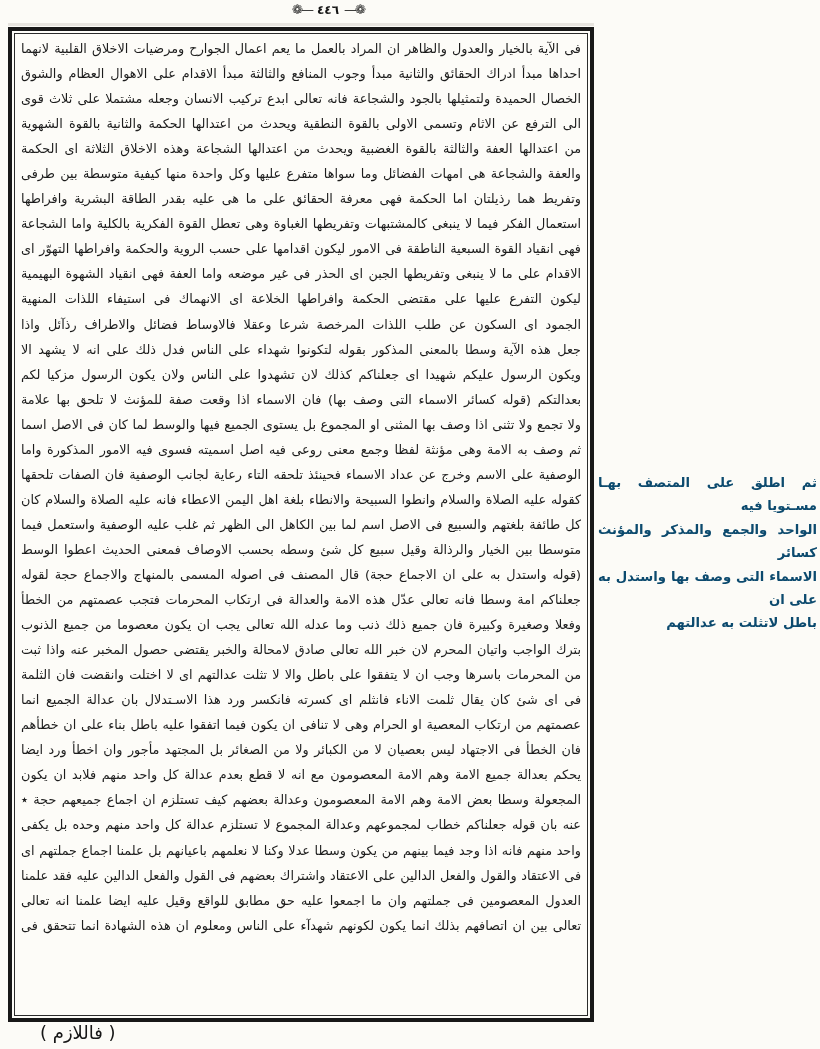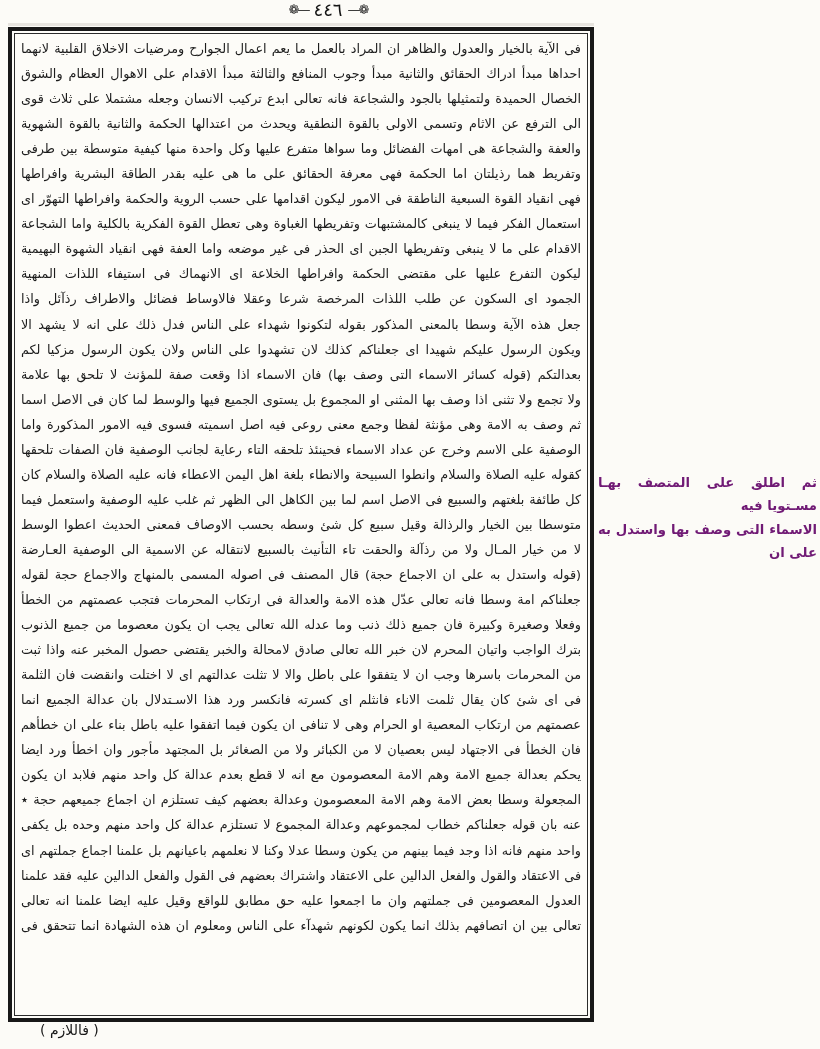--- a/index.html
+++ b/index.html
@@ -8,21 +8,21 @@
     background:#fcfbf7;
     font-family:"DejaVu Sans",sans-serif;color:#1b1b1b;
   }
   
   .page-header{
     position:absolute;top:-1px;left:248px;width:160px;height:22px;
     display:flex;align-items:center;justify-content:center;gap:5px;
     direction:rtl;
   }
   .ornament{font-size:13px;color:#222;letter-spacing:-2px;line-height:18px;}
-  .page-number{font-size:18px;font-weight:normal;color:#151515;line-height:18px;}
+  .page-number{font-size:12px;font-weight:bold;color:#151515;line-height:18px;}
   
   .frame-outer{
     position:absolute;left:8px;top:27px;width:586px;height:995px;
     box-sizing:border-box;border:4px solid #181818;padding:2px;
     background:#fdfcf8;
   }
   .frame-inner{
     box-sizing:border-box;width:100%;height:100%;
     border:1px solid #2b2b2b;
     padding:2px 6px 0 6px;overflow:hidden;
@@ -34,28 +34,28 @@
     text-align:justify;text-align-last:justify;
     color:#1c1c1c;
     word-spacing:0.5px;
   }
   
   .margin-note{
     position:absolute;left:598px;top:471px;width:219px;
     direction:rtl;
   }
   .margin-line{
-    line-height:23.4px;font-size:13.2px;font-weight:bold;color:#701a75;
+    line-height:23.4px;font-size:13.2px;font-weight:bold;color:#0c4a6e;
     text-align:justify;text-align-last:auto;
     overflow:hidden;
   }
   
   .catchword{
     position:absolute;left:40px;top:1022px;
-    direction:rtl;font-size:14px;color:#161616;letter-spacing:1px;
+    direction:rtl;font-size:18px;color:#161616;letter-spacing:1px;
   }
   
   .scan-shadow{
     position:absolute;left:8px;top:23px;width:586px;height:3px;
     background:#d8d6cf;opacity:.6;
   }
 </style>
 </head>
 <body>
 
@@ -67,37 +67,37 @@
 
 <div class="scan-shadow"></div>
 
 <div class="frame-outer">
   <div class="frame-inner">
     <div class="text-block">
         <div class="text-line">فى الآية بالخيار والعدول والظاهر ان المراد بالعمل ما يعم اعمال الجوارح ومرضيات الاخلاق القلبية لانهما من جملة</div>
         <div class="text-line">احداها مبدأ ادراك الحقائق والثانية مبدأ وجوب المنافع والثالثة مبدأ الاقدام على الاهوال العظام والشوق</div>
         <div class="text-line">الخصال الحميدة ولتمثيلها بالجود والشجاعة فانه تعالى ابدع تركيب الانسان وجعله مشتملا على ثلاث قوى</div>
         <div class="text-line">الى الترفع عن الاثام وتسمى الاولى بالقوة النطقية ويحدث من اعتدالها الحكمة والثانية بالقوة الشهوية ويحدث</div>
+        <div class="text-line">من اعتدالها العفة والثالثة بالقوة الغضبية ويحدث من اعتدالها الشجاعة وهذه الاخلاق الثلاثة اى الحكمة</div>
         <div class="text-line">والعفة والشجاعة هى امهات الفضائل وما سواها متفرع عليها وكل واحدة منها كيفية متوسطة بين طرفى افراط</div>
         <div class="text-line">وتفريط هما رذيلتان اما الحكمة فهى معرفة الحقائق على ما هى عليه بقدر الطاقة البشرية وافراطها الجربزة وهى</div>
+        <div class="text-line">استعمال الفكر فيما لا ينبغى كالمشتبهات وتفريطها الغباوة وهى تعطل القوة الفكرية بالكلية واما الشجاعة</div>
         <div class="text-line">فهى انقياد القوة السبعية الناطقة فى الامور ليكون اقدامها على حسب الروية والحكمة وافراطها التهوّر اى</div>
-        <div class="text-line">استعمال الفكر فيما لا ينبغى كالمشتبهات وتفريطها الغباوة وهى تعطل القوة الفكرية بالكلية واما الشجاعة</div>
         <div class="text-line">الاقدام على ما لا ينبغى وتفريطها الجبن اى الحذر فى غير موضعه واما العفة فهى انقياد الشهوة البهيمية الناطقة</div>
         <div class="text-line">ليكون التفرع عليها على مقتضى الحكمة وافراطها الخلاعة اى الانهماك فى استيفاء اللذات المنهية وتفريطها</div>
         <div class="text-line">الجمود اى السكون عن طلب اللذات المرخصة شرعا وعقلا فالاوساط فضائل والاطراف رذآئل واذا امتزجت</div>
         <div class="text-line">جعل هذه الآية وسطا بالمعنى المذكور بقوله لتكونوا شهداء على الناس فدل ذلك على انه لا يشهد الا العدول</div>
         <div class="text-line">ويكون الرسول عليكم شهيدا اى جعلناكم كذلك لان تشهدوا على الناس ولان يكون الرسول مزكيا لكم شاهدا</div>
         <div class="text-line">بعدالتكم (قوله كسائر الاسماء التى وصف بها) فان الاسماء اذا وقعت صفة للمؤنث لا تلحق بها علامة التأنيث</div>
         <div class="text-line">ولا تجمع ولا تثنى اذا وصف بها المثنى او المجموع بل يستوى الجميع فيها والوسط لما كان فى الاصل اسما للمكان المعين</div>
         <div class="text-line">ثم وصف به الامة وهى مؤنثة لفظا وجمع معنى روعى فيه اصل اسميته فسوى فيه الامور المذكورة واما اذا عرضت</div>
         <div class="text-line">الوصفية على الاسم وخرج عن عداد الاسماء فحينئذ تلحقه التاء رعاية لجانب الوصفية فان الصفات تلحقها التاء</div>
         <div class="text-line">كقوله عليه الصلاة والسلام وانطوا السبيحة والانطاء بلغة اهل اليمن الاعطاء فانه عليه الصلاة والسلام كان يكلم</div>
         <div class="text-line">كل طائفة بلغتهم والسبيع فى الاصل اسم لما بين الكاهل الى الظهر ثم غلب عليه الوصفية واستعمل فيما يكون</div>
         <div class="text-line">متوسطا بين الخيار والرذالة وقيل سبيع كل شئ وسطه بحسب الاوصاف فمعنى الحديث اعطوا الوسط فى الصدقة</div>
-        <div class="text-line">لا من خيار المـال ولا من رذآلة والحقت تاء التأنيث بالسبيع لانتقاله عن الاسمية الى الوصفية العـارضة</div>
         <div class="text-line">(قوله واستدل به على ان الاجماع حجة) قال المصنف فى اصوله المسمى بالمنهاج والاجماع حجة لقوله تعالى وكذلك</div>
         <div class="text-line">جعلناكم امة وسطا فانه تعالى عدّل هذه الامة والعدالة فى ارتكاب المحرمات فتجب عصمتهم من الخطأ قولا</div>
         <div class="text-line">وفعلا وصغيرة وكبيرة فان جميع ذلك ذنب وما عدله الله تعالى يجب ان يكون معصوما من جميع الذنوب سواء كان</div>
         <div class="text-line">بترك الواجب واتيان المحرم لان خبر الله تعالى صادق لامحالة والخبر يقتضى حصول المخبر عنه واذا ثبت عصمتهم</div>
         <div class="text-line">من المحرمات باسرها وجب ان لا يتفقوا على باطل والا لا تثلت عدالتهم اى لا اختلت وانقضت فان الثلمة الخلل</div>
         <div class="text-line">فى اى شئ كان يقال ثلمت الاناء فانثلم اى كسرته فانكسر ورد هذا الاسـتدلال بان عدالة الجميع انما تقتضى</div>
         <div class="text-line">عصمتهم من ارتكاب المعصية او الحرام وهى لا تنافى ان يكون فيما اتفقوا عليه باطل بناء على ان خطأهم فى الاجتهاد</div>
         <div class="text-line">فان الخطأ فى الاجتهاد ليس بعصيان لا من الكبائر ولا من الصغائر بل المجتهد مأجور وان اخطأ ورد ايضا بانه كيف</div>
         <div class="text-line">يحكم بعدالة جميع الامة وهم الامة المعصومون مع انه لا قطع بعدم عدالة كل واحد منهم فلابد ان يكون المراد بالامة</div>
         <div class="text-line">المجعولة وسطا بعض الامة وهم الامة المعصومون وعدالة بعضهم كيف تستلزم ان اجماع جميعهم حجة ٭ واجيب</div>
@@ -105,16 +105,18 @@
         <div class="text-line">واحد منهم فانه اذا وجد فيما بينهم من يكون وسطا عدلا وكنا لا نعلمهم باعيانهم بل علمنا اجماع جملتهم اى اشتراكهم</div>
         <div class="text-line">فى الاعتقاد والقول والفعل الدالين على الاعتقاد واشتراك بعضهم فى القول والفعل الدالين عليه فقد علمنا دخول</div>
         <div class="text-line">العدول المعصومين فى جملتهم وان ما اجمعوا عليه حق مطابق للواقع وقيل عليه ايضا علمنا انه تعالى عدلهم لكنه</div>
         <div class="text-line">تعالى بين ان اتصافهم بذلك انما يكون لكونهم شهدآء على الناس ومعلوم ان هذه الشهادة انما تتحقق فى الآخرة</div>
       </div>
   </div>
 </div>
 
 <div class="margin-note">
     <div class="margin-line">ثم اطلق على المتصف بهـا مسـتويا فيه</div>
+    <div class="margin-line">الواحد والجمع والمذكر والمؤنث كسائر</div>
     <div class="margin-line">الاسماء التى وصف بها واستدل به على ان</div>
+    <div class="margin-line">باطل لاتثلت به عدالتهم</div>
   </div>
 
 <div class="catchword">( فاللازم )</div>
 
 </body></html>

